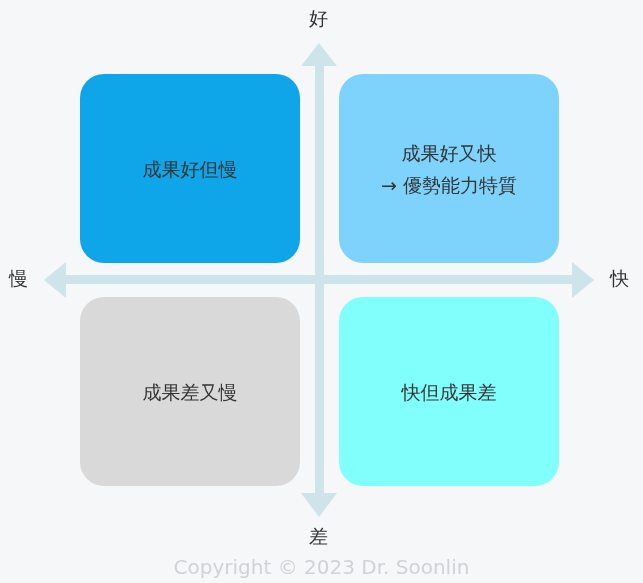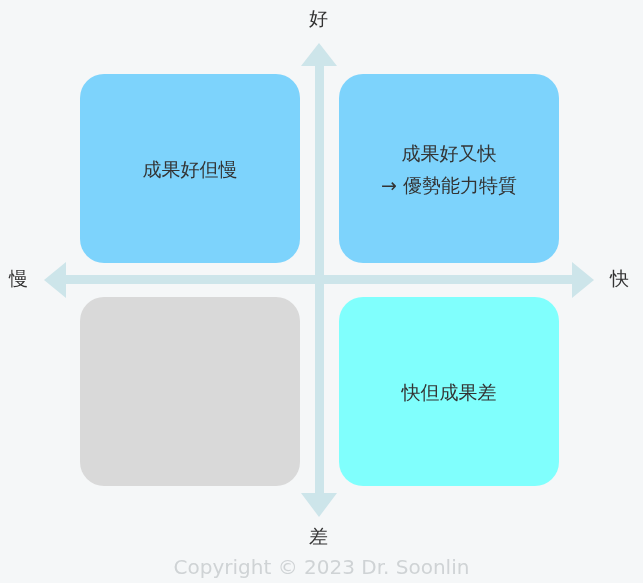--- a/index.html
+++ b/index.html
@@ -10,21 +10,21 @@
   .arrow-up{left:301px;top:43px;border-left:18px solid transparent;border-right:18px solid transparent;border-bottom:23px solid #cde5ea;}
   .arrow-down{left:301px;top:493px;border-left:18px solid transparent;border-right:18px solid transparent;border-top:24px solid #cde5ea;}
   .arrow-left{left:44px;top:262px;border-top:18px solid transparent;border-bottom:18px solid transparent;border-right:22px solid #cde5ea;}
   .arrow-right{left:572px;top:262px;border-top:18px solid transparent;border-bottom:18px solid transparent;border-left:22px solid #cde5ea;}
   .label{position:absolute;font-size:19px;color:#333;line-height:1;}
   .lbl-top{left:309px;top:9px;}
   .lbl-bottom{left:309px;top:527px;}
   .lbl-left{left:9px;top:269px;}
   .lbl-right{left:610px;top:269px;}
   .box{position:absolute;width:220px;height:189px;border-radius:24px;display:flex;flex-direction:column;align-items:center;justify-content:center;color:#333;font-size:19px;line-height:32px;text-align:center;}
-  .tl{left:80px;top:74px;background:#7dd3fc;}
+  .tl{left:80px;top:74px;background:#0ea5e9;}
   .tr{left:339px;top:74px;background:#7dd3fc;}
   .bl{left:80px;top:297px;background:#d9d9d9;}
   .br{left:339px;top:297px;background:#80fffd;}
   .copyright{position:absolute;left:0;width:643px;top:555px;text-align:center;font-size:20px;color:#cfd3d5;}
 </style>
 </head>
 <body>
 
 <div class="axis-v"></div>
 <div class="axis-h"></div>
@@ -39,18 +39,19 @@
 <div class="label lbl-right">快</div>
 
 <div class="box tl">
   <div>成果好但慢</div>
 </div>
 <div class="box tr">
   <div>成果好又快</div>
   <div>→ 優勢能力特質</div>
 </div>
 <div class="box bl">
+  <div>成果差又慢</div>
 </div>
 <div class="box br">
   <div>快但成果差</div>
 </div>
 
 <div class="copyright">Copyright © 2023 Dr. Soonlin</div>
 
 </body></html>

